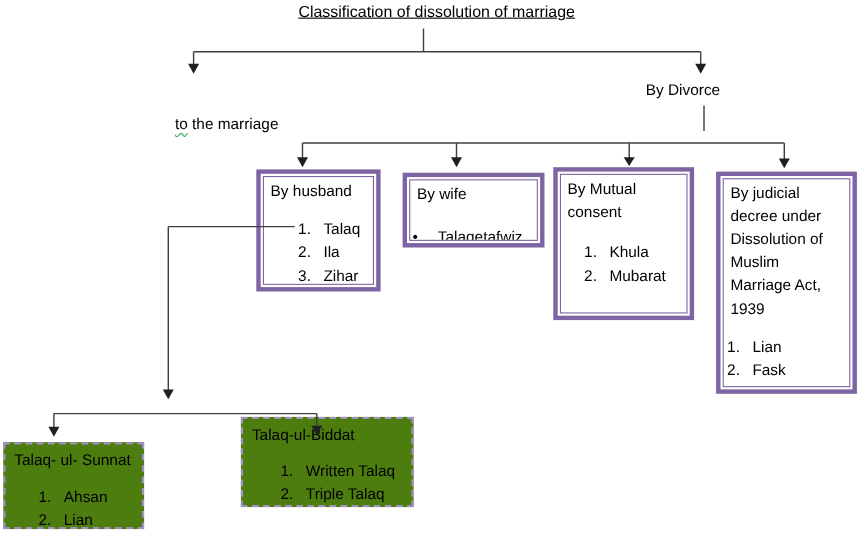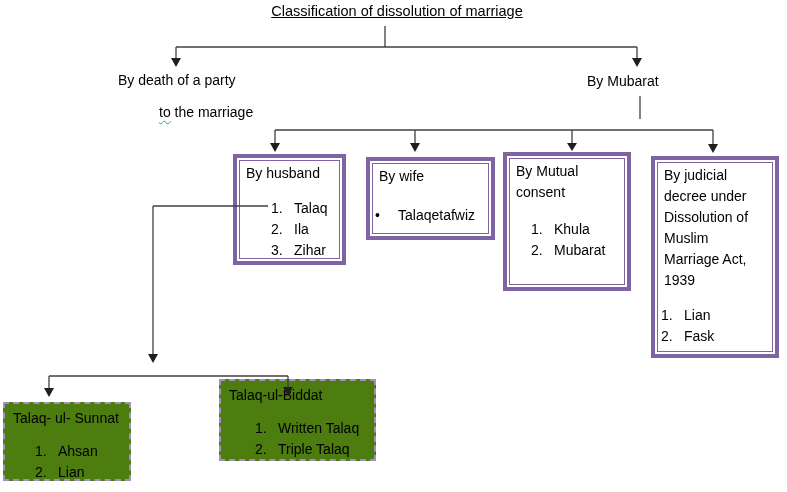--- a/index.html
+++ b/index.html
@@ -67,24 +67,23 @@
     <polygon points="148,354 158,354 153,363"></polygon>
     <line x1="49" y1="376" x2="288" y2="376"></line>
     <line x1="49" y1="376" x2="49" y2="389"></line>
     <polygon points="44,388 54,388 49,397"></polygon>
     <line x1="288" y1="376" x2="288" y2="388"></line>
     <polygon points="283,387 293,387 288,396"></polygon>
   </svg>
 
   <div class="title">Classification of dissolution of marriage</div>
 
-  <div class="lbl" style="left:118px;top:72px">By death of a party</div>
   <div class="lbl" style="left:127px;top:104px"><span class="squig">to</span><span> the marriage</span></div>
 
-  <div class="lbl" style="left:587px;top:73px">By Mubarat</div>
+  <div class="lbl" style="left:587px;top:73px">By Divorce</div>
 
   <div class="pbox b1" style="left:233px;top:154px;width:113px;height:111px">
     <div class="pbox-inner">
       <div class="heading">By husband</div>
       <div class="rows">
         <div class="row">
             <span class="num">1.</span>
             <span>Talaq</span>
           </div>
         <div class="row">
@@ -92,21 +91,21 @@
             <span>Ila</span>
           </div>
         <div class="row">
             <span class="num">3.</span>
             <span>Zihar</span>
           </div>
       </div>
     </div>
   </div>
 
-  <div class="pbox b2" style="left:366px;top:157px;width:129px;height:83px">
+  <div class="pbox b2" style="left:366px;top:157px;width:129px;height:68px">
     <div class="pbox-inner">
       <div class="heading">By wife</div>
       <div class="rows">
         <div class="row">
             <span class="num">•</span>
             <span>Talaqetafwiz</span>
           </div>
       </div>
     </div>
   </div>

